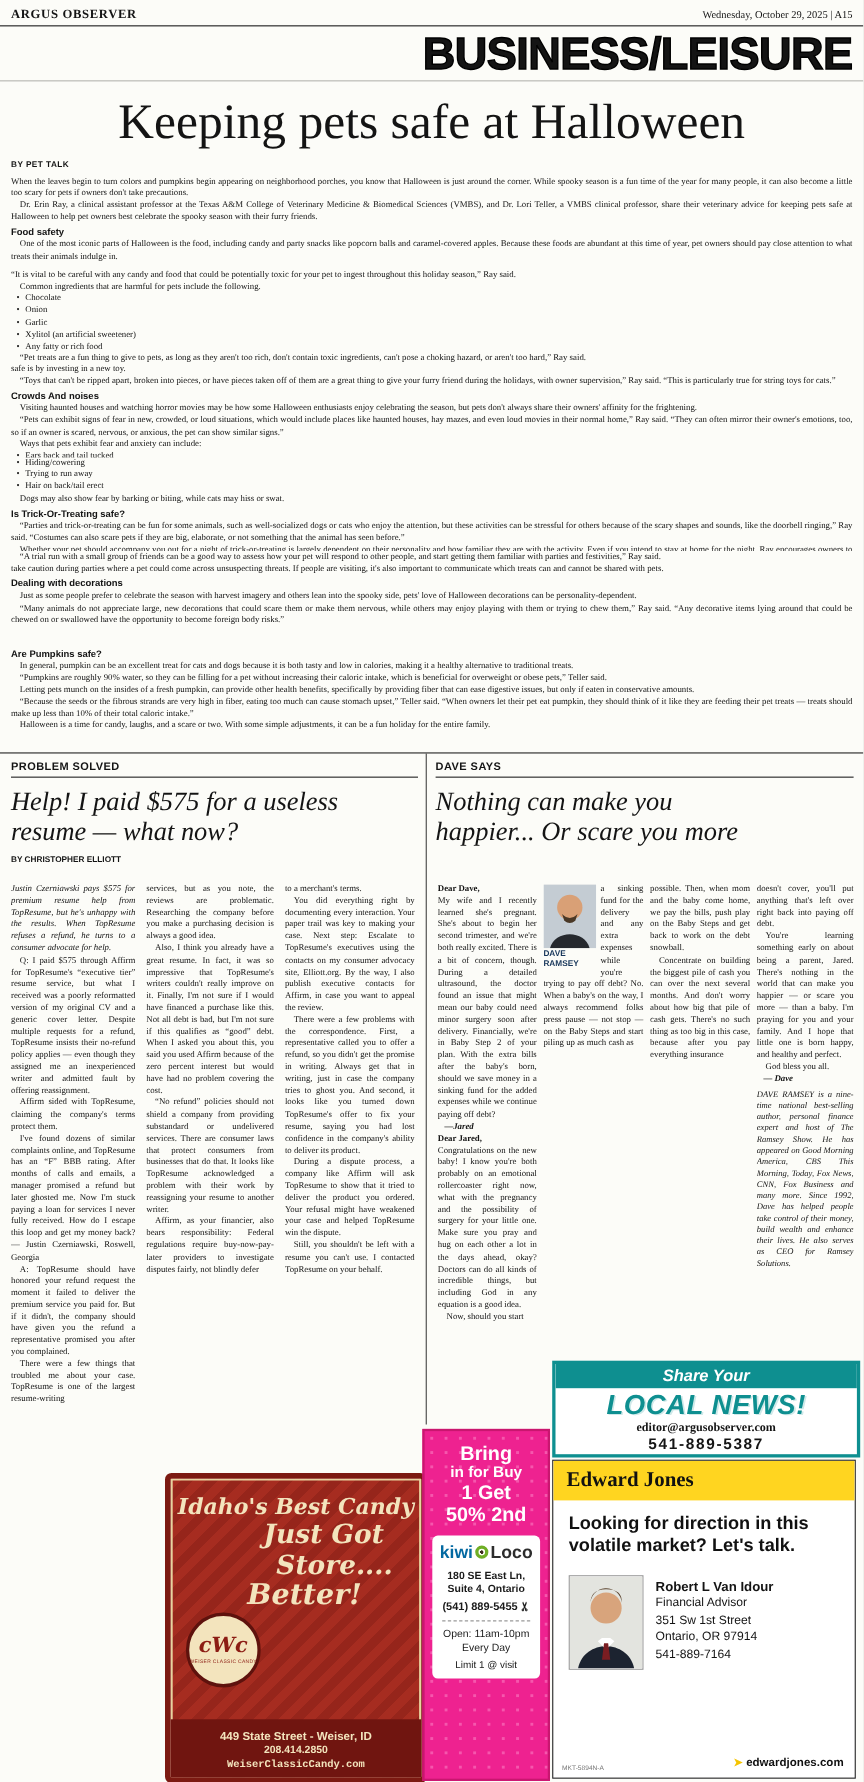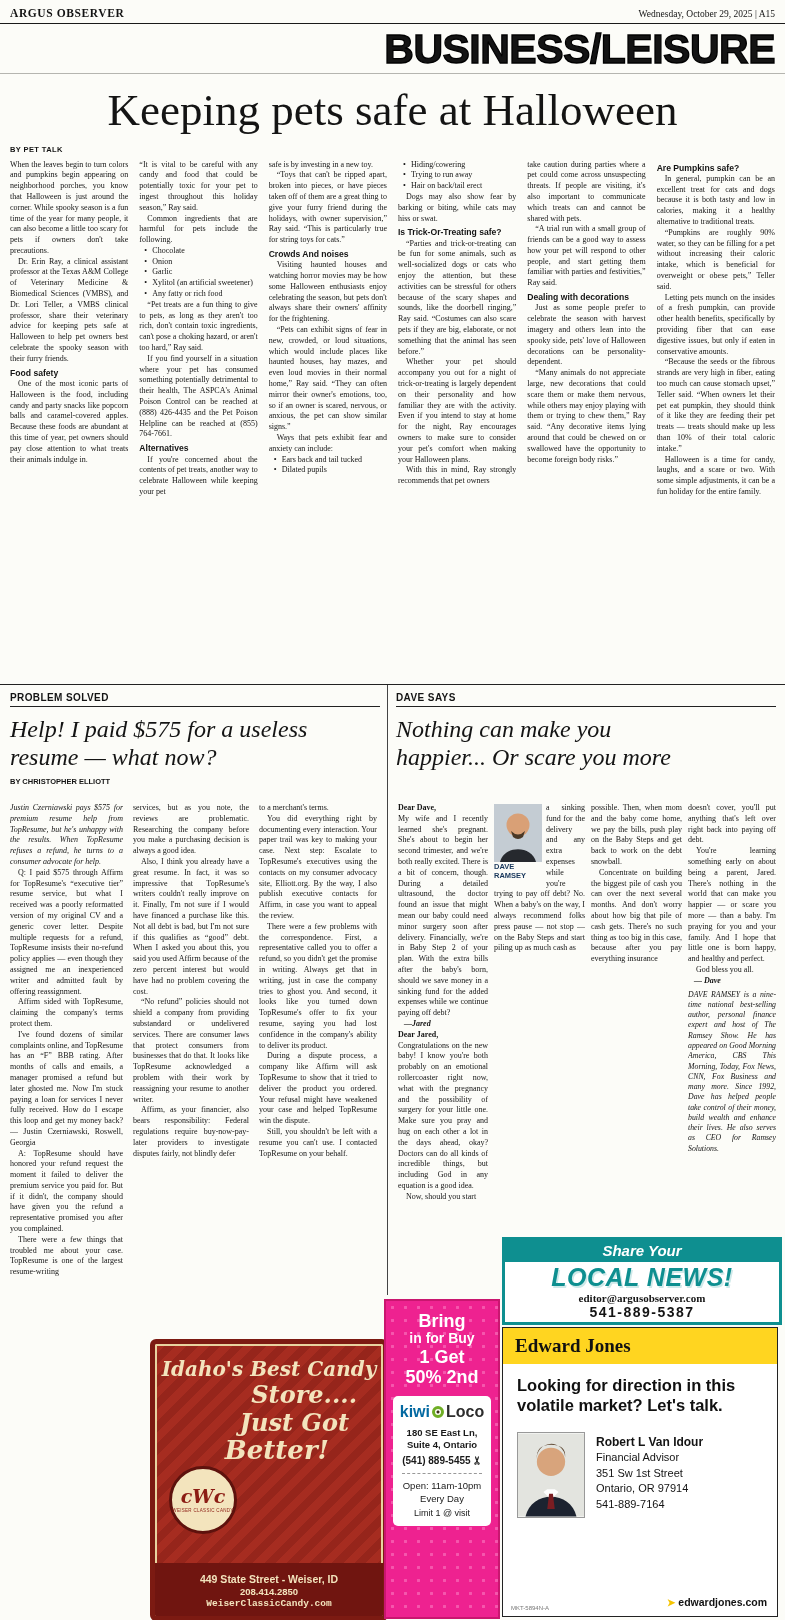--- a/index.html
+++ b/index.html
@@ -9,21 +9,21 @@
 
   
   .masthead{display:flex;justify-content:space-between;align-items:baseline;padding:7px 10px 4px;border-bottom:1.5px solid #1a1a1a;}
   .paper-name{font-weight:bold;font-size:11.5px;letter-spacing:.6px;}
   .issue-date{font-size:9.5px;}
   .section-banner{font-family:"Liberation Sans",sans-serif;font-weight:bold;-webkit-text-stroke:1.3px #000;font-size:41px;line-height:1.08;text-align:right;padding:3px 10px 2px;letter-spacing:-.5px;border-bottom:1px solid #b5b5b0;}
   .main-headline{font-size:45px;font-weight:500;text-align:center;line-height:1.05;padding:13px 0 8px;margin:0;}
   .pet-byline{font-family:"Liberation Sans",sans-serif;font-weight:bold;font-size:7.5px;letter-spacing:.4px;padding:2px 10px 4px;}
 
   
-  .pet-cols{display:flex;gap:11px;padding:2px 10px 0;height:512px;overflow:hidden;}
+  .pet-cols{display:flex;padding:2px 10px 0;height:512px;overflow:hidden;flex-direction:column;}
   .pet-cols .ncol{flex:1;}
   .ncol{text-align:justify;font-size:8px;line-height:1.35;overflow:hidden;hyphens:auto;}
   .para{text-indent:8px;}
   .noindent{text-indent:0;}
   .intro-italic{font-style:italic;}
   .lead{font-weight:bold;}
   .subhead{font-family:"Liberation Sans",sans-serif;font-weight:bold;font-size:8.6px;line-height:1.2;text-align:left;margin:3px 0 1px;}
   .bullet{text-align:left;padding-left:13px;position:relative;}
   .bullet::before{content:"\2022";position:absolute;left:5px;}
   .sig{font-weight:bold;font-style:italic;text-indent:6px;}
@@ -142,22 +142,22 @@
         <div class="bullet">Hiding/cowering</div>
         <div class="bullet">Trying to run away</div>
         <div class="bullet">Hair on back/tail erect</div>
         <div class="para">Dogs may also show fear by barking or biting, while cats may hiss or swat.</div>
         <div class="subhead">Is Trick-Or-Treating safe?</div>
         <div class="para">“Parties and trick-or-treating can be fun for some animals, such as well-socialized dogs or cats who enjoy the attention, but these activities can be stressful for others because of the scary shapes and sounds, like the doorbell ringing,” Ray said. “Costumes can also scare pets if they are big, elaborate, or not something that the animal has seen before.”</div>
         <div class="para">Whether your pet should accompany you out for a night of trick-or-treating is largely dependent on their personality and how familiar they are with the activity. Even if you intend to stay at home for the night, Ray encourages owners to make sure to consider your pet's comfort when making your Halloween plans.</div>
         <div class="para">With this in mind, Ray strongly recommends that pet owners</div>
       </div>
     <div class="ncol">
+        <div class="para">“A trial run with a small group of friends can be a good way to assess how your pet will respond to other people, and start getting them familiar with parties and festivities,” Ray said.</div>
         <div class="para noindent">take caution during parties where a pet could come across unsuspecting threats. If people are visiting, it's also important to communicate which treats can and cannot be shared with pets.</div>
-        <div class="para">“A trial run with a small group of friends can be a good way to assess how your pet will respond to other people, and start getting them familiar with parties and festivities,” Ray said.</div>
         <div class="subhead">Dealing with decorations</div>
         <div class="para">Just as some people prefer to celebrate the season with harvest imagery and others lean into the spooky side, pets' love of Halloween decorations can be personality-dependent.</div>
         <div class="para">“Many animals do not appreciate large, new decorations that could scare them or make them nervous, while others may enjoy playing with them or trying to chew them,” Ray said. “Any decorative items lying around that could be chewed on or swallowed have the opportunity to become foreign body risks.”</div>
       </div>
     <div class="ncol">
         <div class="subhead">Are Pumpkins safe?</div>
         <div class="para">In general, pumpkin can be an excellent treat for cats and dogs because it is both tasty and low in calories, making it a healthy alternative to traditional treats.</div>
         <div class="para">“Pumpkins are roughly 90% water, so they can be filling for a pet without increasing their caloric intake, which is beneficial for overweight or obese pets,” Teller said.</div>
         <div class="para">Letting pets munch on the insides of a fresh pumpkin, can provide other health benefits, specifically by providing fiber that can ease digestive issues, but only if eaten in conservative amounts.</div>
         <div class="para">“Because the seeds or the fibrous strands are very high in fiber, eating too much can cause stomach upset,” Teller said. “When owners let their pet eat pumpkin, they should think of it like they are feeding their pet treats — treats should make up less than 10% of their total caloric intake.”</div>
@@ -238,22 +238,22 @@
     <div class="ncol abs" style="left:688px;top:118px;width:88px;height:432px;">
         <div class="para noindent">doesn't cover, you'll put anything that's left over right back into paying off debt.</div>
         <div class="para">You're learning something early on about being a parent, Jared. There's nothing in the world that can make you happier — or scare you more — than a baby. I'm praying for you and your family. And I hope that little one is born happy, and healthy and perfect.</div>
         <div class="para">God bless you all.</div>
         <div class="sig">— Dave</div>
         <div class="bio">DAVE RAMSEY is a nine-time national best-selling author, personal finance expert and host of The Ramsey Show. He has appeared on Good Morning America, CBS This Morning, Today, Fox News, CNN, Fox Business and many more. Since 1992, Dave has helped people take control of their money, build wealth and enhance their lives. He also serves as CEO for Ramsey Solutions.</div>
       </div>
 
     <div class="candy-ad abs" style="left:150px;top:654px;width:228px;height:272px;">
       <div class="candy-script candy-l1">Idaho's Best Candy</div>
+      <div class="candy-script candy-l3">Just Got</div>
       <div class="candy-script candy-l2">Store....</div>
-      <div class="candy-script candy-l3">Just Got</div>
       <div class="candy-script candy-l4">Better!</div>
       <div class="candy-logo">
         <div class="candy-mono">cWc</div>
         <div class="candy-ring">WEISER CLASSIC CANDY</div>
       </div>
       <div class="candy-bottom">
         <div class="candy-addr">449 State Street - Weiser, ID</div>
         <div class="candy-phone">208.414.2850</div>
         <div class="candy-web">WeiserClassicCandy.com</div>
       </div>

